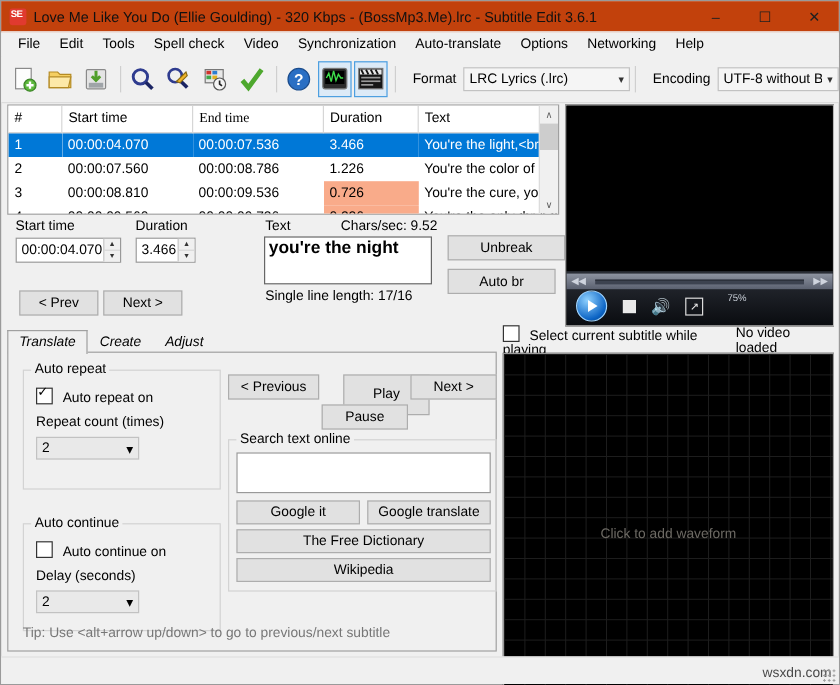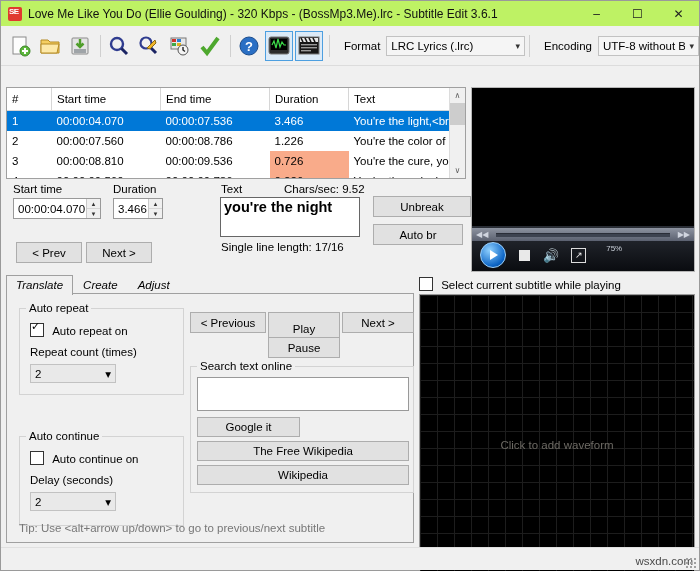--- a/index.html
+++ b/index.html
@@ -6,21 +6,21 @@
   body {
     width:700px; height:571px; overflow:hidden;
     font-family:"Liberation Sans", sans-serif;
     font-size:11.5px; color:#000;
     background:#f0f0f0;
   }
   .app { position:relative; width:700px; height:571px; background:#f0f0f0;
          border:1px solid #9a9a9a; box-sizing:border-box; }
 
   
-  .titlebar { height:25px; background:#bef264; display:flex; align-items:center;
+  .titlebar { height:25px; background:#c2410c; display:flex; align-items:center;
               border-bottom:1px solid #f0f0f0;text-align:center; }
   .app-icon { width:14px; height:14px; margin:0 6px 0 7px; background:#e03a2f;
               border-radius:2px; position:relative; flex:none; }
   .app-icon:before { content:"SE"; position:absolute; left:1px; top:0px;
               font-size:8px; font-weight:bold; color:#fff; letter-spacing:-.5px; }
   .title-text { font-size:12px; color:#111; white-space:nowrap; }
   .win-btns { margin-left:auto; display:flex; height:25px; }
   .win-btn { width:41px; height:25px; display:flex; align-items:center;
              justify-content:center; font-size:12px; color:#202020; }
 
@@ -54,21 +54,21 @@
                background:#fff; border:1px solid #a0a0a0; box-sizing:border-box;
                overflow:hidden; }
   table.grid { border-collapse:collapse; width:444px; table-layout:fixed; }
   table.grid th { background:#fff; font-weight:normal; font-size:11.5px;
                   text-align:left; padding:3px 5px; border-right:1px solid #d6d6d6;
                   border-bottom:1px solid #d6d6d6; height:16px; }
   table.grid td { font-size:11.5px; padding:2px 5px; height:16px;
                   white-space:nowrap; overflow:hidden; }
   table.grid tr.sel td { background:#0078d7; color:#fff; }
   td.warn { background:#f9ab8a; }
-  .col-n { width:34px; } .col-s { width:98px; } .col-e { width:98px; }
+  .col-n { width:34px; } .col-s { width:98px; } .col-e { width:98px;font-family:Liberation Serif, serif; }
   .col-d { width:68px; } .col-t { width:146px; }
   .vscroll { position:absolute; right:0; top:0; width:15px; bottom:0;
              background:#f0f0f0; border-left:1px solid #dcdcdc; }
   .vscroll .arrow { height:15px; display:flex; align-items:center;
              justify-content:center; font-size:8px; color:#606060; }
   .vscroll .arrow.bot { position:absolute; bottom:0; left:0; right:0; }
   .vscroll .thumb { position:absolute; top:15px; left:0; right:0; height:22px;
              background:#cdcdcd; }
 
   
@@ -174,20 +174,32 @@
   <div class="titlebar">
     <div class="app-icon"></div>
     <div class="title-text">Love Me Like You Do (Ellie Goulding) - 320 Kbps - (BossMp3.Me).lrc - Subtitle Edit 3.6.1</div>
     <div class="win-btns">
       <div class="win-btn">–</div>
       <div class="win-btn">☐</div>
       <div class="win-btn close">✕</div>
     </div>
   </div>
 
+  <div class="menubar">
+    <div class="menu-item">File</div>
+    <div class="menu-item">Edit</div>
+    <div class="menu-item">Tools</div>
+    <div class="menu-item">Spell check</div>
+    <div class="menu-item">Video</div>
+    <div class="menu-item">Synchronization</div>
+    <div class="menu-item">Auto-translate</div>
+    <div class="menu-item">Options</div>
+    <div class="menu-item">Networking</div>
+    <div class="menu-item">Help</div>
+  </div>
 
   <div class="toolbar">
     <div class="tb-btn">
       <svg width="22" height="22" viewBox="0 0 22 22">
           <rect x="4" y="2" width="13" height="17" fill="#fdfdfd" stroke="#8a8a8a"></rect>
           <circle cx="16" cy="16" r="5" fill="#5db83c" stroke="#3c8527"></circle>
           <path d="M16 13v6M13 16h6" stroke="#fff" stroke-width="2"></path>
         </svg>
     </div>
     <div class="tb-btn">
@@ -356,21 +368,21 @@
     </div>
 
     <div class="tabstrip">
       <div class="tab active">Translate</div>
       <div class="tab">Create</div>
       <div class="tab">Adjust</div>
     </div>
 
     <div class="tabpage">
 
-      <div class="groupbox" style="left:12px;top:14px;width:165px;height:87px;">
+      <div class="groupbox" style="left:12px;top:14px;width:165px;height:100px;">
         <div class="group-title">Auto repeat</div>
         <div style="position:absolute;left:10px;top:14px;">
           <span class="chk on"></span>
           <span style="margin-left:5px;">Auto repeat on</span>
         </div>
         <div style="position:absolute;left:10px;top:37px;">Repeat count (times)</div>
         <div class="smallcombo" style="position:absolute;left:10px;top:55px;width:86px;">
           <span class="cv">2</span>
           <span class="chev">▾</span>
         </div>
@@ -383,29 +395,30 @@
           <span style="margin-left:5px;">Auto continue on</span>
         </div>
         <div style="position:absolute;left:10px;top:37px;">Delay (seconds)</div>
         <div class="smallcombo" style="position:absolute;left:10px;top:55px;width:86px;">
           <span class="cv">2</span>
           <span class="chev">▾</span>
         </div>
       </div>
 
       <div class="btn" style="position:absolute;left:183px;top:18px;width:76px;height:21px;">&lt; Previous</div>
-      <div class="btn" style="position:absolute;left:261px;top:18px;width:72px;height:34px;">Play</div>
+      <div class="btn" style="position:absolute;left:279px;top:18px;width:72px;height:34px;">Play</div>
       <div class="btn" style="position:absolute;left:335px;top:18px;width:72px;height:21px;">Next &gt;</div>
       <div class="btn" style="position:absolute;left:261px;top:43px;width:72px;height:21px;text-align:center;">Pause</div>
 
       <div class="groupbox" style="left:183px;top:72px;width:224px;height:127px;border-color:#d3d3d3;">
         <div class="group-title">Search text online</div>
         <div class="searchbox" style="position:absolute;left:6px;top:10px;width:212px;height:34px;" title="Search text online"></div>
         <div class="btn" style="position:absolute;left:6px;top:50px;width:103px;height:20px;">Google it</div>
-        <div class="btn" style="position:absolute;left:6px;top:74px;width:212px;height:20px;">The Free Wikipedia</div>
+        <div class="btn" style="position:absolute;left:115px;top:50px;width:103px;height:20px;">Google translate</div>
+        <div class="btn" style="position:absolute;left:6px;top:74px;width:212px;height:20px;">The Free Dictionary</div>
         <div class="btn" style="position:absolute;left:6px;top:98px;width:212px;height:20px;">Wikipedia</div>
       </div>
 
       <div class="tip">Tip: Use &lt;alt+arrow up/down&gt; to go to previous/next subtitle</div>
     </div>
 
     <div class="video">
       <div class="vid-screen"></div>
       <div class="vid-ctrl">
         <div class="seekrow">
@@ -424,20 +437,21 @@
           </span>
         </div>
       </div>
     </div>
 
     <div class="wf-head">
       <span>
         <span class="chk"></span>
         <span style="margin-left:5px;">Select current subtitle while playing</span>
       </span>
+      <span class="wf-note">No video loaded</span>
     </div>
 
     <div class="waveform">
       <span class="wf-text">Click to add waveform</span>
     </div>
 
     <div class="statusbar">
       <span class="watermark">wsxdn.com</span>
       <span class="grip"></span>
     </div>

